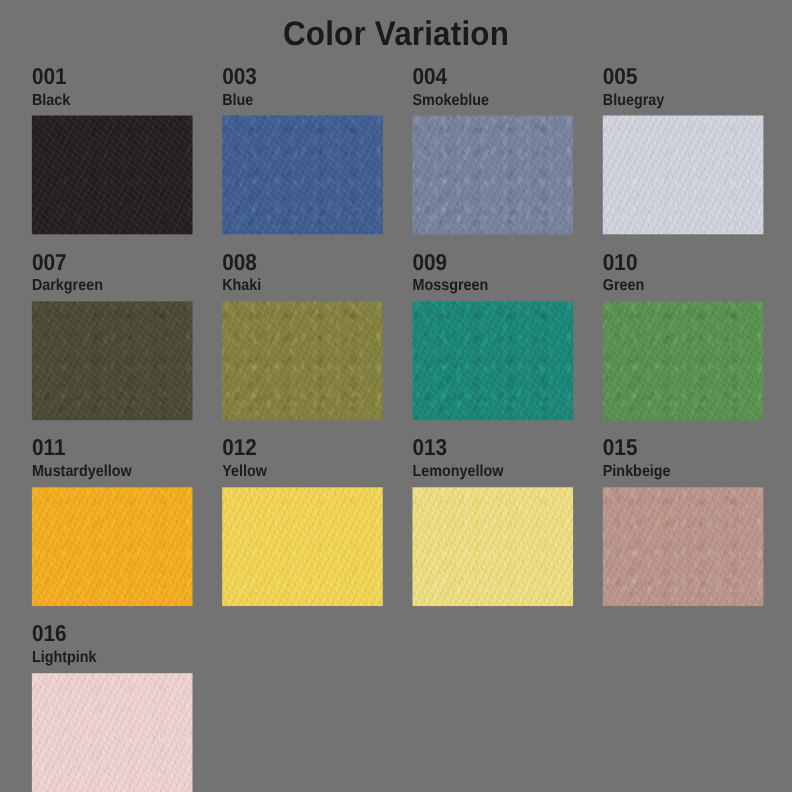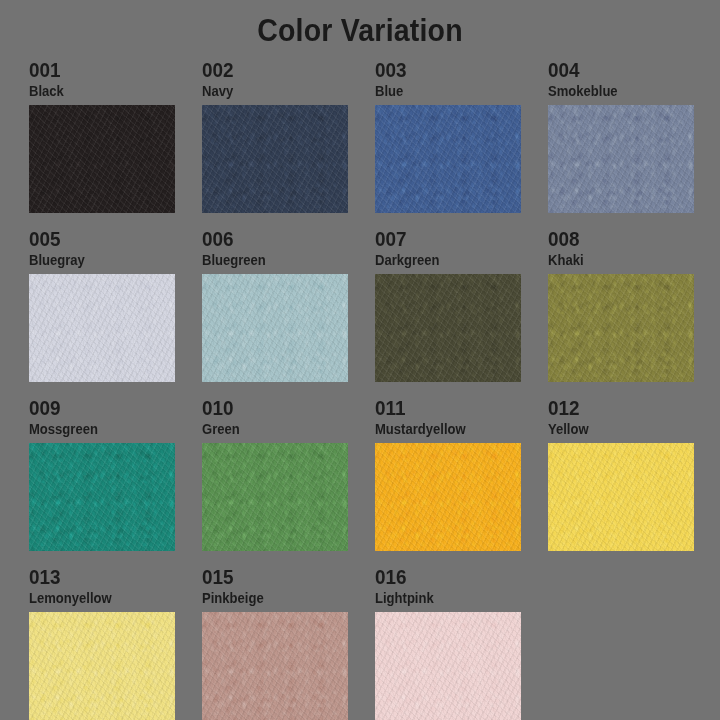--- a/index.html
+++ b/index.html
@@ -129,45 +129,35 @@
 
   <div id="title">Color Variation</div>
 
   <div id="grid">
       <div class="cell">
         <div class="cell-code">001</div>
         <div class="cell-name">Black</div>
         <div class="swatch" style="background-color: rgb(36, 31, 31);"></div>
       </div>
       <div class="cell">
-        <div class="cell-code">002</div>
-        <div class="cell-name">Navy</div>
-        <div class="swatch" style="background-color: rgb(50, 62, 83);"></div>
-      </div>
-      <div class="cell">
         <div class="cell-code">003</div>
         <div class="cell-name">Blue</div>
         <div class="swatch" style="background-color: rgb(64, 94, 147);"></div>
       </div>
       <div class="cell">
         <div class="cell-code">004</div>
         <div class="cell-name">Smokeblue</div>
         <div class="swatch" style="background-color: rgb(120, 132, 158);"></div>
       </div>
       <div class="cell">
         <div class="cell-code">005</div>
         <div class="cell-name">Bluegray</div>
         <div class="swatch" style="background-color: rgb(211, 213, 224);"></div>
       </div>
       <div class="cell">
-        <div class="cell-code">006</div>
-        <div class="cell-name">Bluegreen</div>
-        <div class="swatch" style="background-color: rgb(166, 195, 200);"></div>
-      </div>
-      <div class="cell">
         <div class="cell-code">007</div>
         <div class="cell-name">Darkgreen</div>
         <div class="swatch" style="background-color: rgb(74, 74, 53);"></div>
       </div>
       <div class="cell">
         <div class="cell-code">008</div>
         <div class="cell-name">Khaki</div>
         <div class="swatch" style="background-color: rgb(133, 130, 62);"></div>
       </div>
       <div class="cell">

